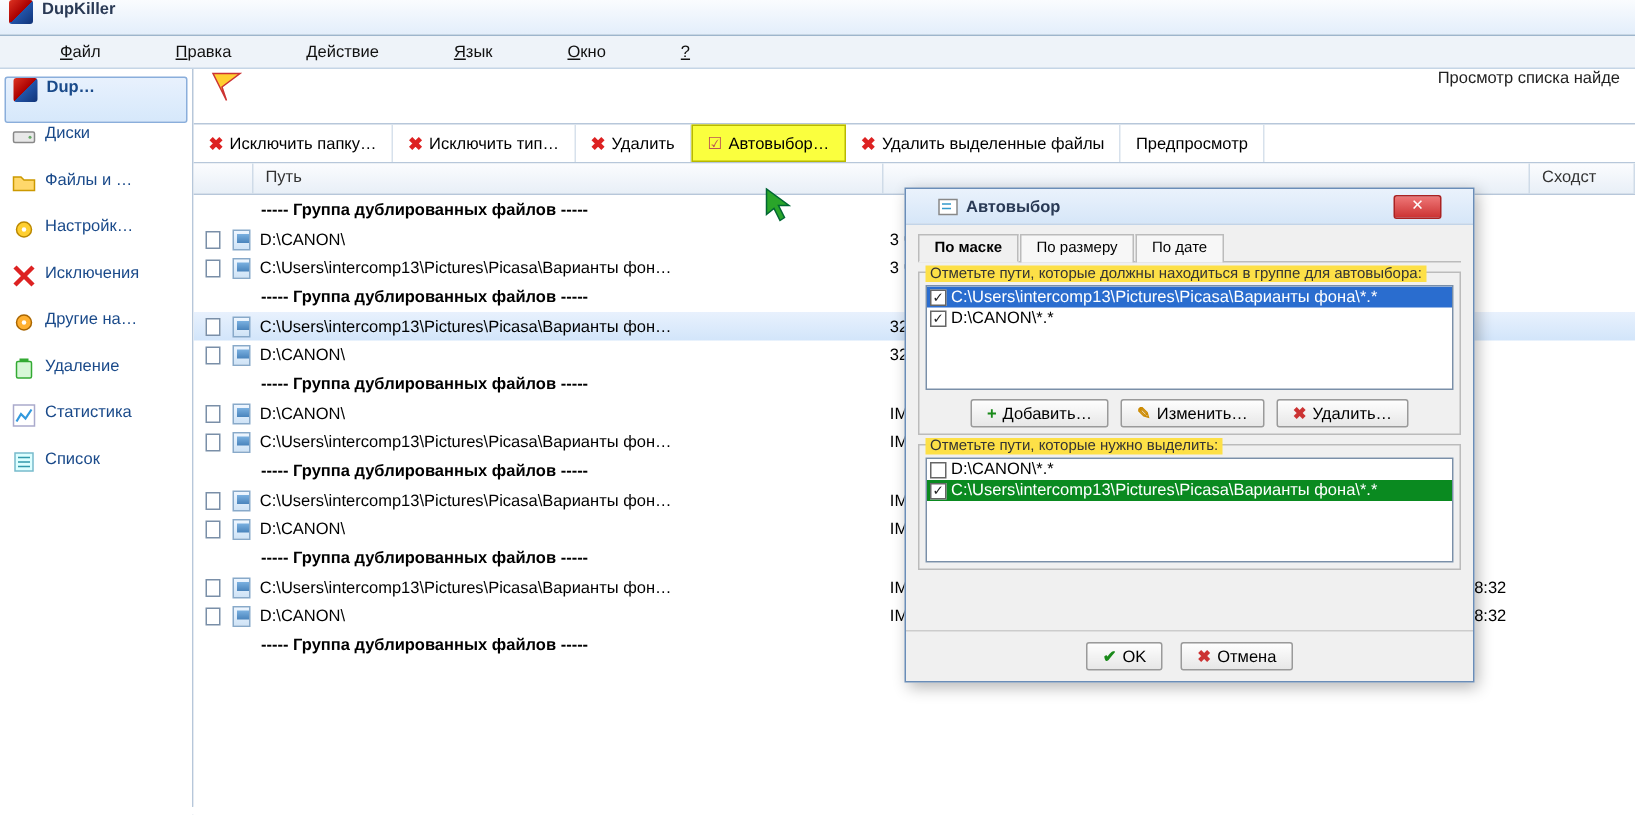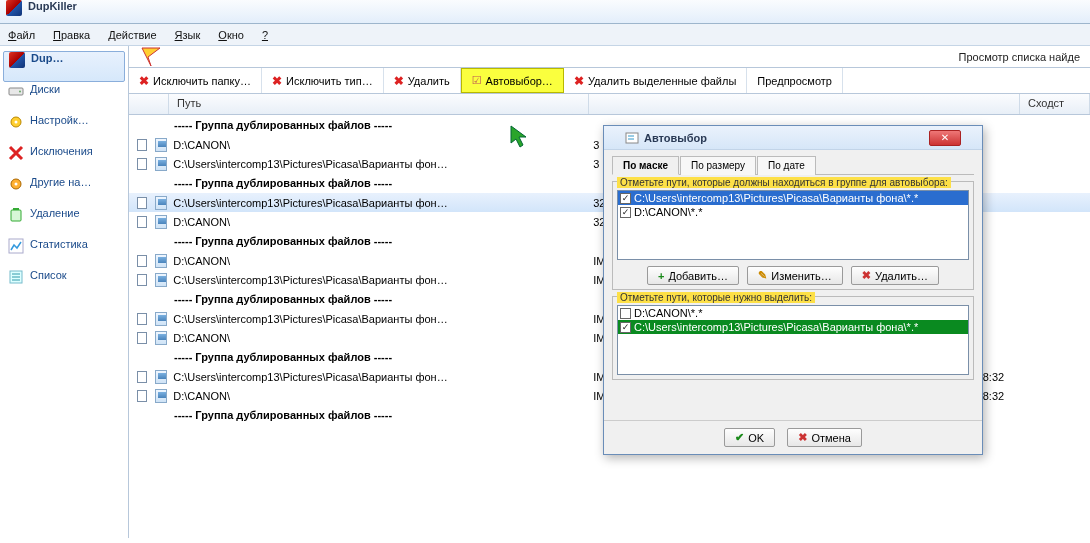--- a/index.html
+++ b/index.html
@@ -5,38 +5,38 @@
   * { box-sizing: border-box; margin: 0; padding: 0; font-family: Tahoma, Arial, sans-serif; font-size: 11px; }
   body { background: #fff; width: 1090px; height: 543px; overflow: hidden; position: relative; }
 
   
   .titlebar { height: 24px; background: linear-gradient(#fafcfe,#e3eefb); border-bottom: 1px solid #9db5cc; display: flex; align-items: flex-start; padding: 0 6px; }
   .titlebar .icon { width: 16px; height: 16px; background: linear-gradient(135deg,#d32,#a00 50%,#25a 50%,#137); border-radius: 2px; margin-right: 6px; }
   .titlebar span { font-weight: bold; color: #2a3a55; }
 
   
   .menubar { height: 22px; background: #eef3f9; border-bottom: 1px solid #c5d5e6; display: flex; align-items: center; padding: 0 8px; gap: 18px; }
-  .menubar .item { color: #111; cursor: default; }
+  .menubar .item { color: #111; cursor: default; margin-left: 32px; }
   .menubar .item u { text-decoration: underline; }
 
   
   .split { display: flex; height: calc(100% - 46px); }
 
   
   .sidebar { width: 129px; background: #fff; border-right: 1px solid #b7c7da; display: flex; flex-direction: column; padding-top: 4px; }
   .side-item { display: flex; gap: 6px; height: 31px; padding: 0 8px; cursor: default; white-space: nowrap; overflow: hidden; }
   .side-item.active { background: linear-gradient(#e8f1fd,#d6e8fb); border: 1px solid #8aaedb; border-radius: 2px; margin: 1px 3px; padding: 0 5px; font-weight: bold; color: #1a4a8a; }
   .side-ico { width: 16px; height: 16px; flex-shrink: 0; display: inline-block; }
   .side-lbl { color: #1a4a8a; }
 
   
   .content { flex: 1; display: flex; flex-direction: column; overflow: hidden; }
 
   
-  .bigrow { height: 22px; border-bottom: 1px solid #b7c7da; display: flex; align-items: center; justify-content: space-between; padding: 0 10px; }
+  .bigrow { height: 37px; border-bottom: 1px solid #b7c7da; display: flex; justify-content: space-between; padding: 0 10px; }
   .bigrow .bigico { width: 24px; height: 24px; }
   .bigrow .rtext { color: #222; }
 
   
   .toolbar { height: 26px; border-bottom: 1px solid #b7c7da; display: flex; align-items: stretch; }
   .tbtn { display: flex; align-items: center; gap: 4px; padding: 0 10px; border-right: 1px solid #d7e1ec; cursor: default; }
   .tbtn.hl { background: #faff3e; border: 1px solid #b8b800; }
   .xred { color: #d22; font-weight: bold; font-size: 12px; }
 
   
@@ -128,20 +128,28 @@
           <svg viewBox="0 0 16 16">
             <rect x="1" y="5" width="14" height="7" rx="1" fill="#e8e8e8" stroke="#888"></rect>
             <circle cx="12" cy="8.5" r="1" fill="#6a6"></circle>
           </svg>
         </span>
         <span class="side-lbl">Диски</span>
       </div>
       <div class="side-item">
         <span class="side-ico">
           <svg viewBox="0 0 16 16">
+            <path d="M1 4 h5 l2 2 h7 v7 h-14 z" fill="#ffd86b" stroke="#c90"></path>
+          </svg>
+        </span>
+        <span class="side-lbl">Файлы и …</span>
+      </div>
+      <div class="side-item">
+        <span class="side-ico">
+          <svg viewBox="0 0 16 16">
             <circle cx="8" cy="8" r="5" fill="#ffcf30" stroke="#b80"></circle>
             <circle cx="8" cy="8" r="1.5" fill="#fff"></circle>
           </svg>
         </span>
         <span class="side-lbl">Настройк…</span>
       </div>
       <div class="side-item">
         <span class="side-ico">
           <svg viewBox="0 0 16 16">
             <path d="M2 2 L14 14 M14 2 L2 14" stroke="#d22" stroke-width="3"></path>

